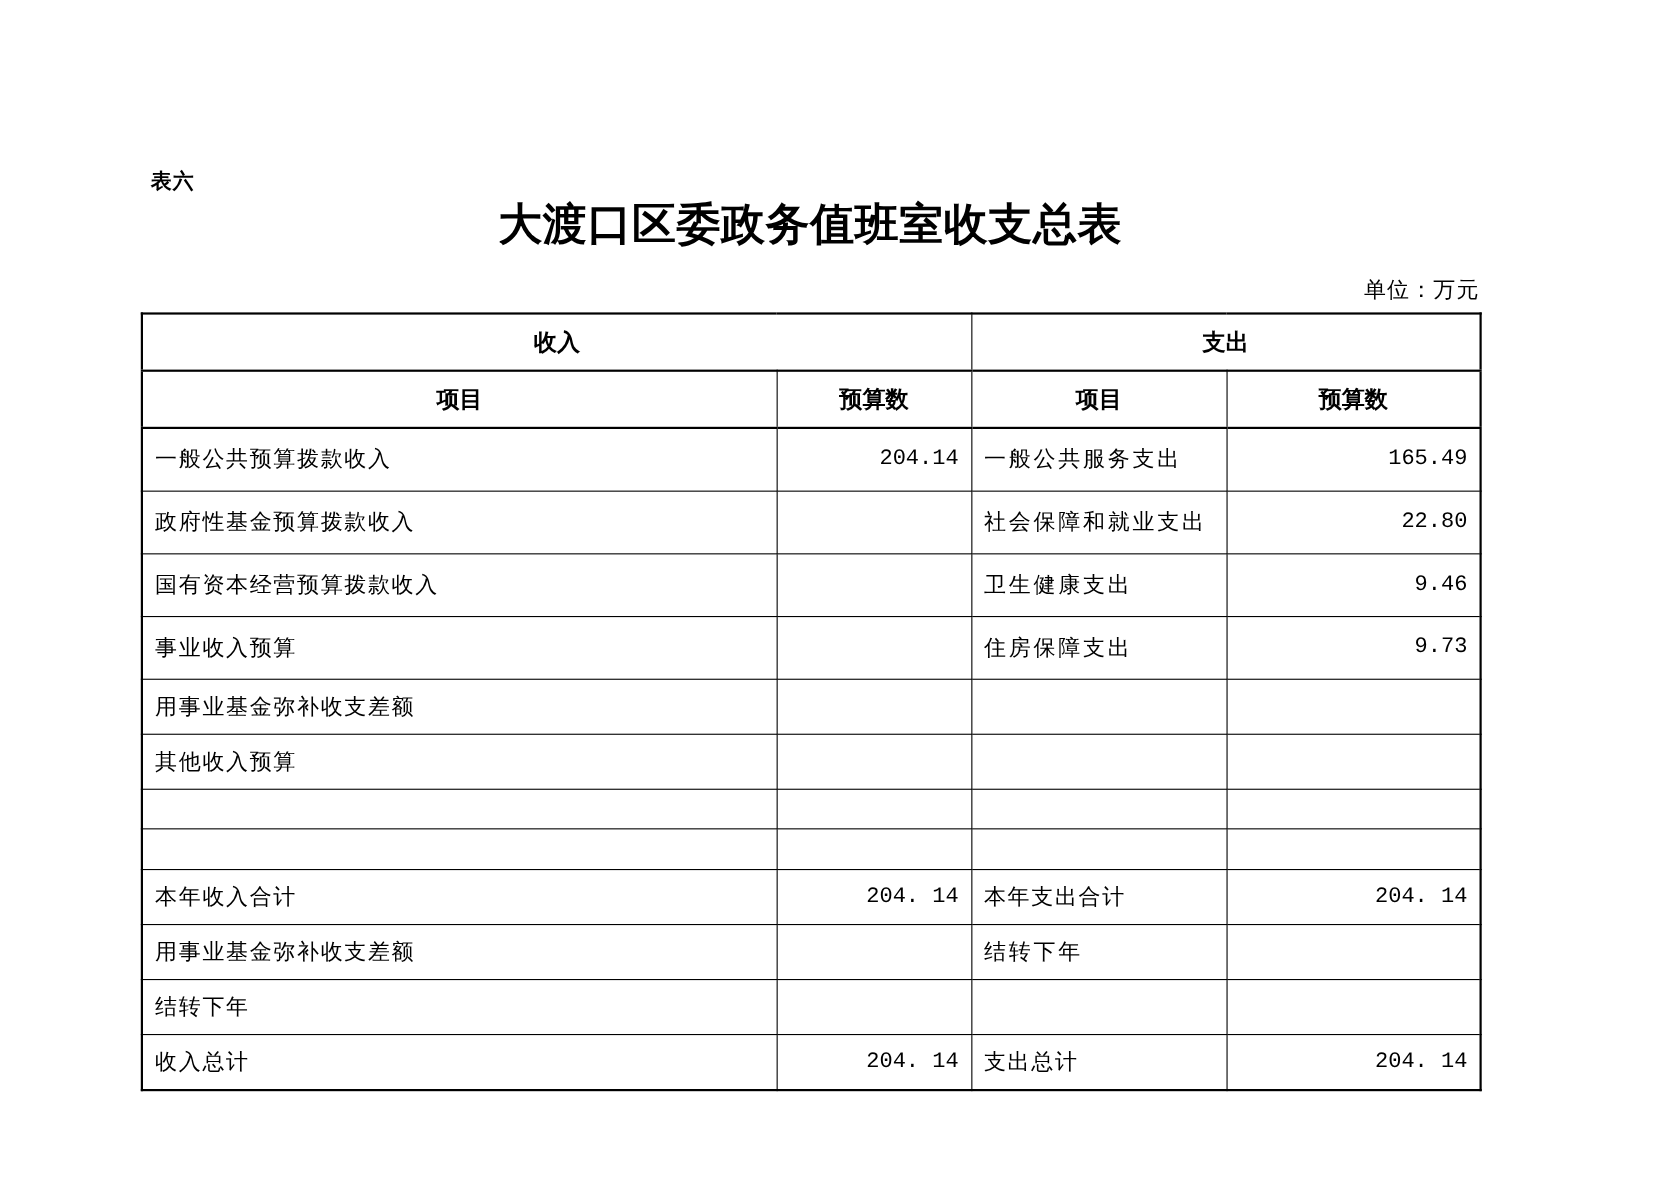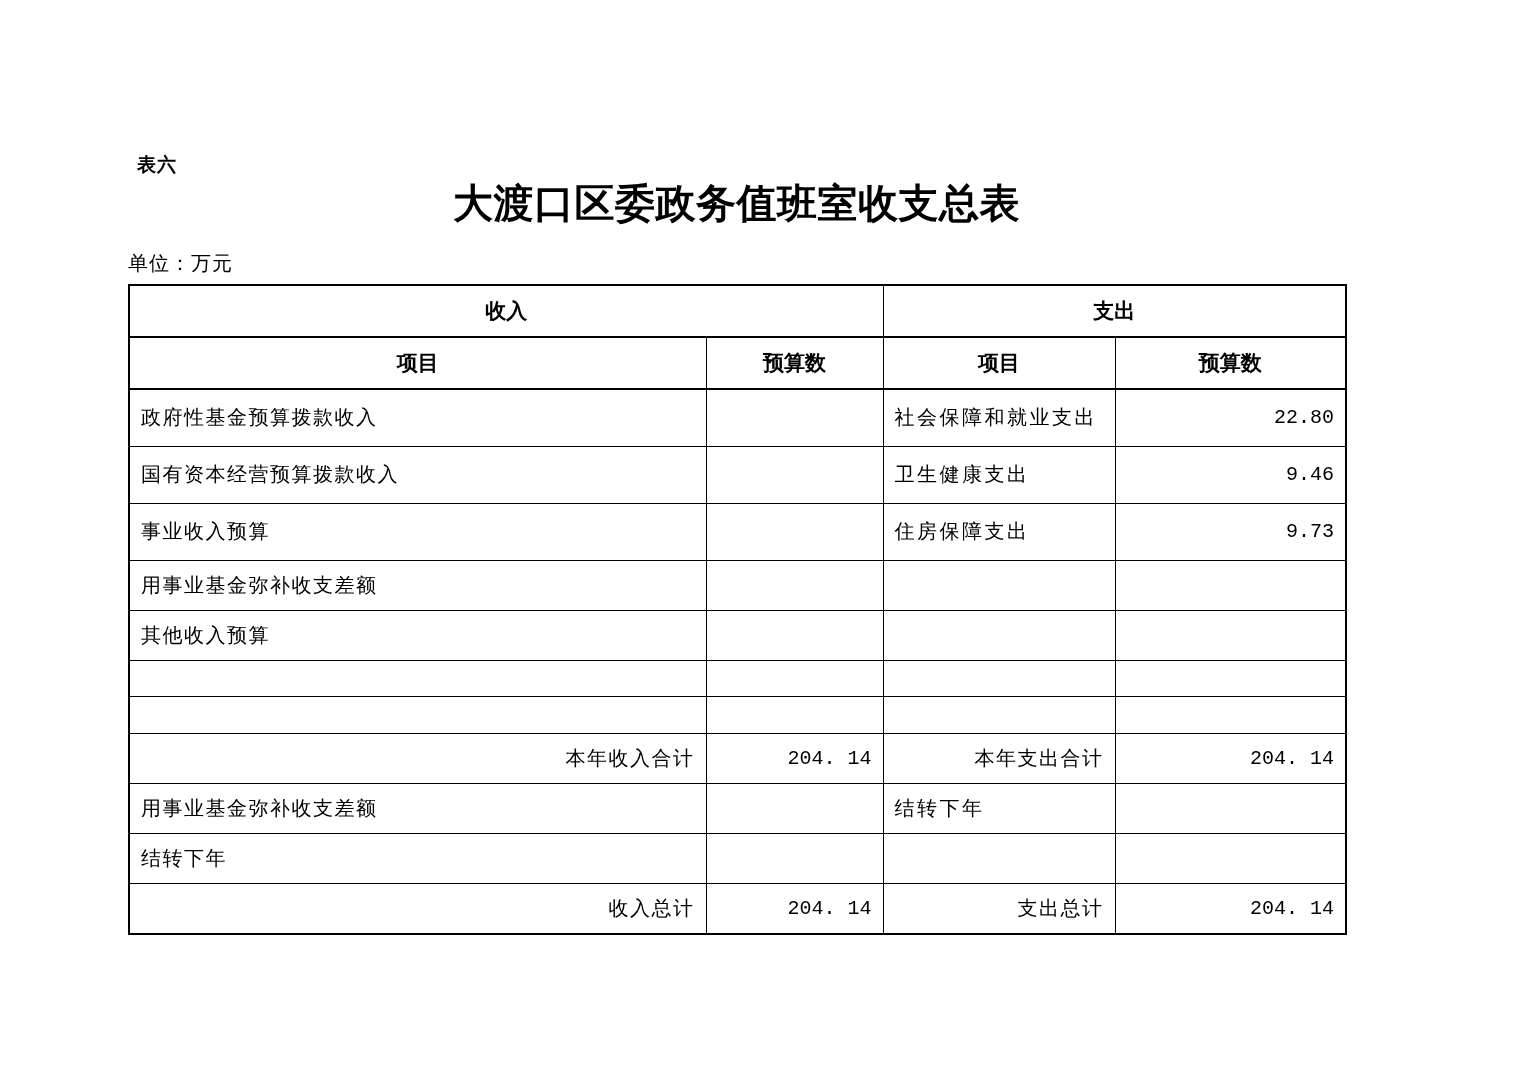--- a/index.html
+++ b/index.html
@@ -29,21 +29,21 @@
     font-size: 40px;
     font-weight: bold;
     letter-spacing: 0.5px;
     white-space: nowrap;
   }
   .unit-note {
     position: absolute;
     left: 128px;
     top: 250px;
     width: 1217px;
-    text-align: left;
+    text-align: right;
     font-size: 20px;
     letter-spacing: 1px;
   }
   table.budget {
     position: absolute;
     left: 128px;
     top: 284px;
     width: 1217px;
     border-collapse: collapse;
     table-layout: fixed;
@@ -65,21 +65,21 @@
     text-align: center;
     font-size: 21px;
     border-bottom-width: 2px;
   }
   tr.tall  { height: 57px; }
   tr.short { height: 36px; }
   tr.sub   { height: 37px; }
   td.item  { text-align: left;  padding-left: 11px;  letter-spacing: 1.5px; }
   td.item-exp { text-align: left; padding-left: 11px; letter-spacing: 2.5px; }
   td.num   { text-align: right; padding-right: 12px; }
-  td.ctr   { text-align: right; letter-spacing: 1.5px; }
+  td.ctr   { text-align: left; letter-spacing: 1.5px; }
 </style>
 </head>
 <body>
 
 <div class="page">
 
   <div class="sheet-label">表六</div>
 
   <div class="doc-title">大渡口区委政务值班室收支总表</div>
 
@@ -99,20 +99,26 @@
       <th colspan="2">支出</th>
     </tr>
 
     <tr class="hdr2">
       <th>项目</th>
       <th>预算数</th>
       <th>项目</th>
       <th>预算数</th>
     </tr>
 
+    <tr class="tall">
+      <td class="item">一般公共预算拨款收入</td>
+      <td class="num">204.14</td>
+      <td class="item-exp">一般公共服务支出</td>
+      <td class="num">165.49</td>
+    </tr>
 
     <tr class="tall">
       <td class="item">政府性基金预算拨款收入</td>
       <td class="num"></td>
       <td class="item-exp">社会保障和就业支出</td>
       <td class="num">22.80</td>
     </tr>
 
     <tr class="tall">
       <td class="item">国有资本经营预算拨款收入</td>

